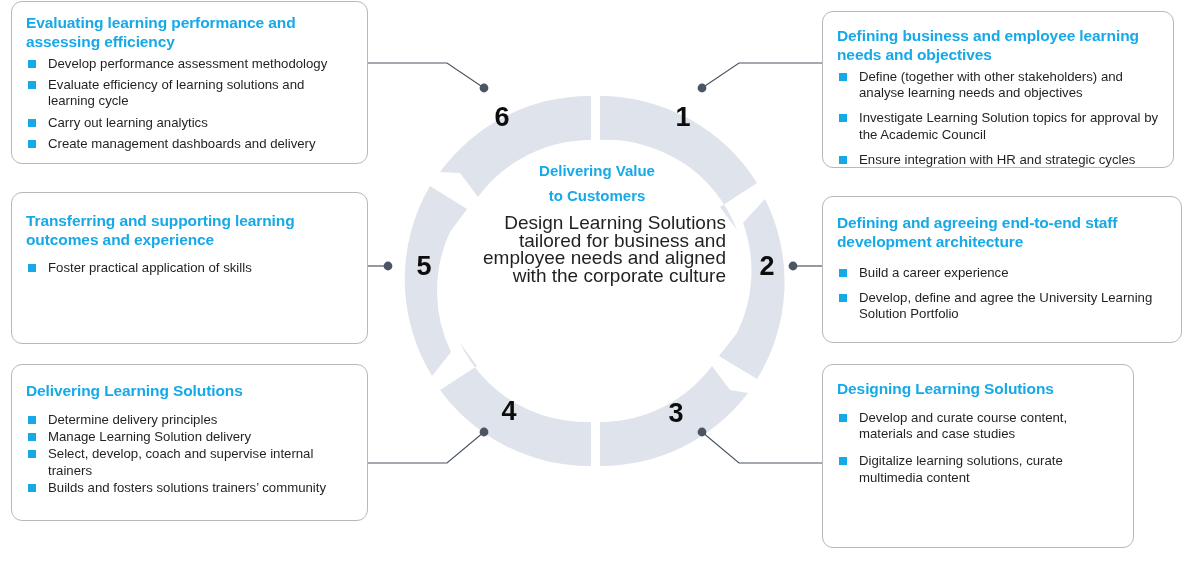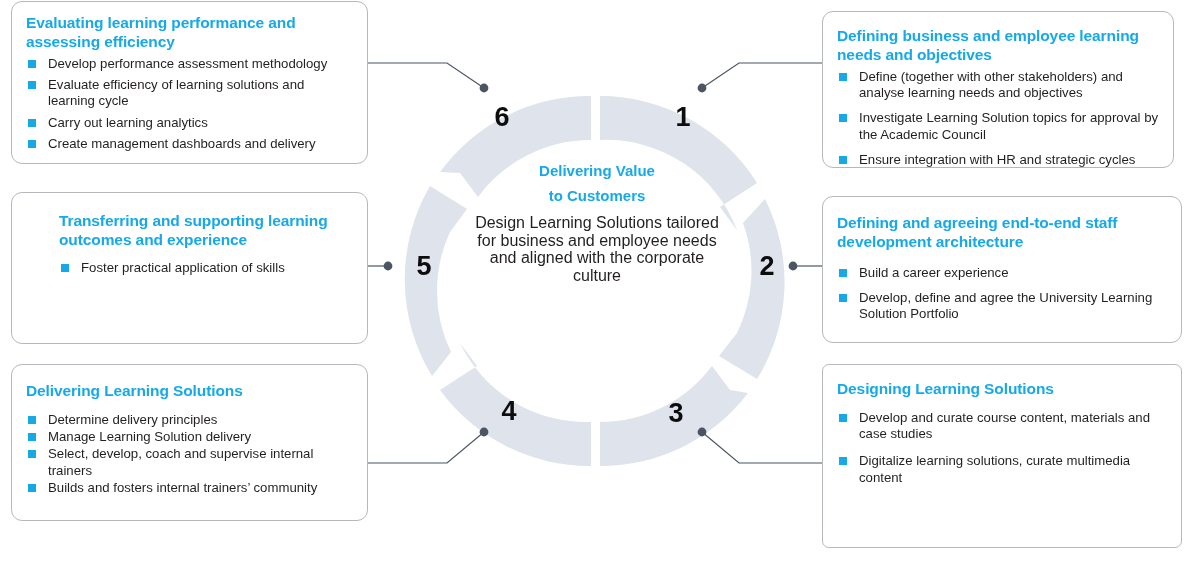--- a/index.html
+++ b/index.html
@@ -47,25 +47,25 @@
     position:absolute;left:2px;top:4px;
     width:8px;height:8px;background:#16a9e8;display:block;
   }
   .tight li{margin-bottom:1px;}
 
   
   .ind{padding-left:14px;}
 
   
   #card-6{left:11px;  top:1px;  width:357px; height:163px;}
-  #card-5{left:11px;  top:192px; width:357px; height:152px;padding-left:33px;}
+  #card-5{left:11px;  top:192px; width:357px; height:152px;}
   #card-4{left:11px;  top:364px; width:357px; height:157px;}
   #card-1{left:822px; top:11px;  width:352px; height:157px;}
   #card-2{left:822px; top:196px; width:360px; height:147px;}
-  #card-3{left:822px; top:364px; width:360px; height:184px;border-radius:7px;}
+  #card-3{left:822px; top:364px; width:312px; height:184px;}
 
   #card-6 .card-inner{padding-top:11px;}
   #card-5 .card-inner{padding-top:18px;}
   #card-4 .card-inner{padding-top:16px;}
   #card-1 .card-inner{padding-top:14px;}
   #card-2 .card-inner{padding-top:16px;}
   #card-3 .card-inner{padding-top:14px;}
 
   #card-5 .bullets{margin-top:11px;}
   #card-2 .bullets{margin-top:14px;}
@@ -85,23 +85,24 @@
   }
   #hub .hub-title{
     color:#16a9e8;
     font-weight:bold;
     font-size:15px;
     line-height:25px;
     margin:0;
   }
   #hub .hub-sub{
     color:#231f20;
-    font-size:16px;
+    font-size:19px;
     line-height:17.5px;
     margin:6px 0 0 0;
+    text-align:right;
   }
 
   
   .num{
     position:absolute;
     font-size:27px;
     font-weight:bold;
     color:#0d0d0d;
     line-height:27px;
     width:34px;text-align:center;
@@ -218,21 +219,21 @@
     </div>
   </div>
 
   <div class="card" id="card-4">
     <div class="card-inner ind">
       <div class="card-title">Delivering Learning Solutions</div>
       <ul class="bullets tight">
         <li><span class="bul"></span><span>Determine delivery principles</span></li>
         <li><span class="bul"></span><span>Manage Learning Solution delivery</span></li>
         <li><span class="bul"></span><span>Select, develop, coach and supervise internal trainers</span></li>
-        <li><span class="bul"></span><span>Builds and fosters internal trainers’ community</span></li>
+        <li><span class="bul"></span><span>Builds and fosters solutions trainers’ community</span></li>
       </ul>
     </div>
   </div>
 
   <div class="card" id="card-1">
     <div class="card-inner ind">
       <div class="card-title">Defining business and employee learning needs and objectives</div>
       <ul class="bullets">
         <li><span class="bul"></span><span>Define (together with other stakeholders) and analyse learning needs and objectives</span></li>
         <li><span class="bul"></span><span>Investigate Learning Solution topics for approval by the Academic Council</span></li>

